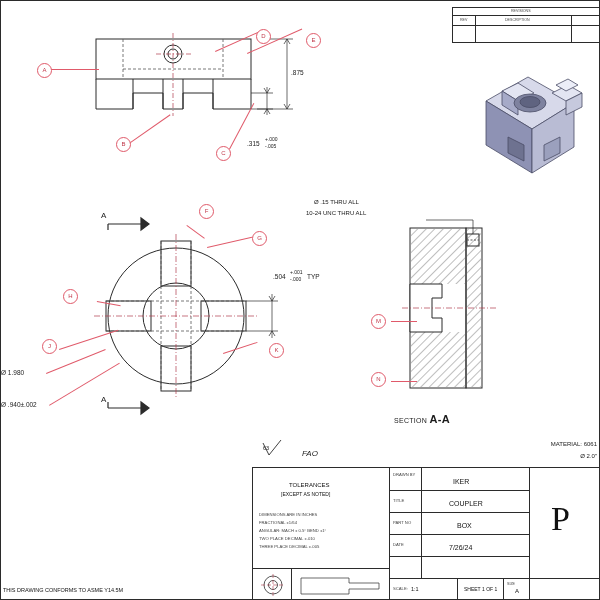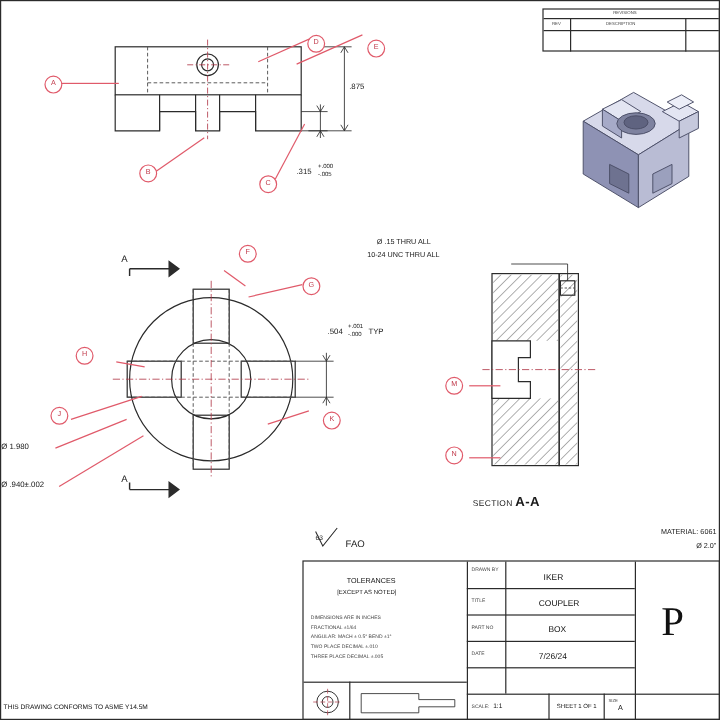--- a/index.html
+++ b/index.html
@@ -297,21 +297,21 @@
     </svg>
   </div>
 
   <div class="finish" style="left:262px;top:440px;">
     <span style="font-size:5.5px;">63</span>
     <span style="display:inline-block;width:0;height:0;border-left:5px solid transparent;border-right:5px solid transparent;border-top:9px solid transparent;position:relative;"></span>
   </div>
   <svg style="position:absolute;left:258px;top:438px;" width="26" height="20">
     <polyline points="4,4 10,16 22,1" fill="none" stroke="#2b2b2b" stroke-width="0.9"></polyline>
   </svg>
-  <div class="note" style="left:287px;top:448px;font-size:8px;">FAO</div>
+  <div class="note" style="left:301px;top:448px;font-size:8px;font-style:italic;">FAO</div>
 
   <div class="matnote" style="left:470px;top:440px;width:126px;">MATERIAL: 6061</div>
   <div class="matnote" style="left:470px;top:452px;width:126px;">Ø 2.0"</div>
 
   <div class="footer">THIS DRAWING CONFORMS TO ASME Y14.5M</div>
 
   <div class="tb">
 
     <div class="ln vl" style="left:136px;top:0;height:133px;"></div>
     <div class="ln vl" style="left:276px;top:0;height:133px;"></div>

